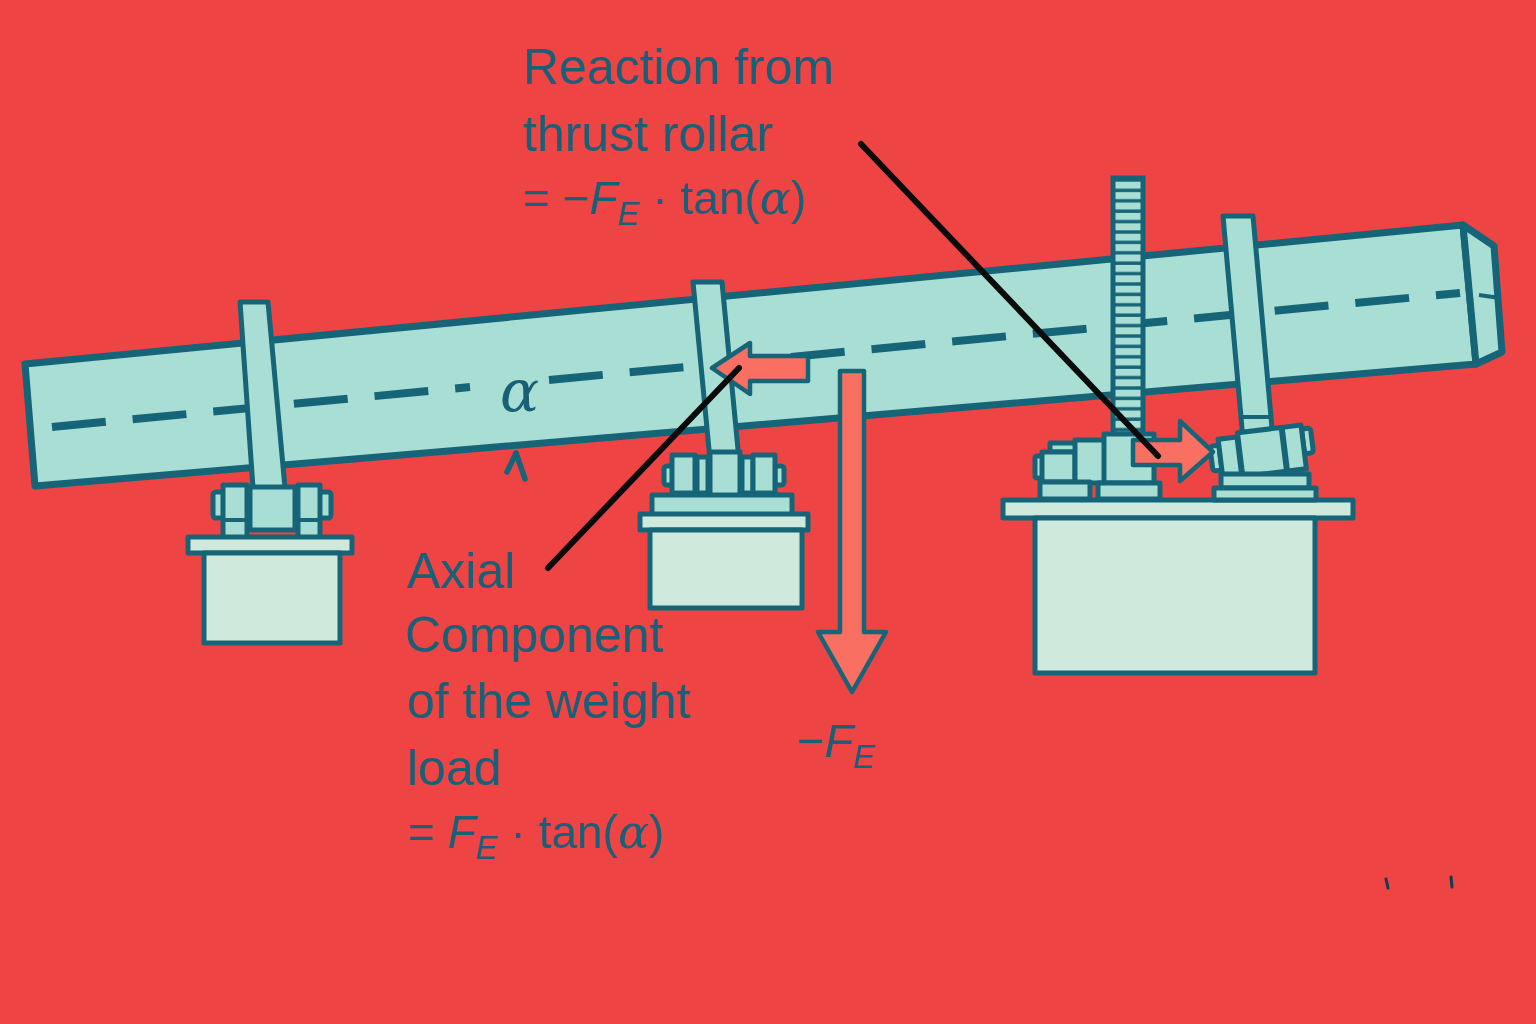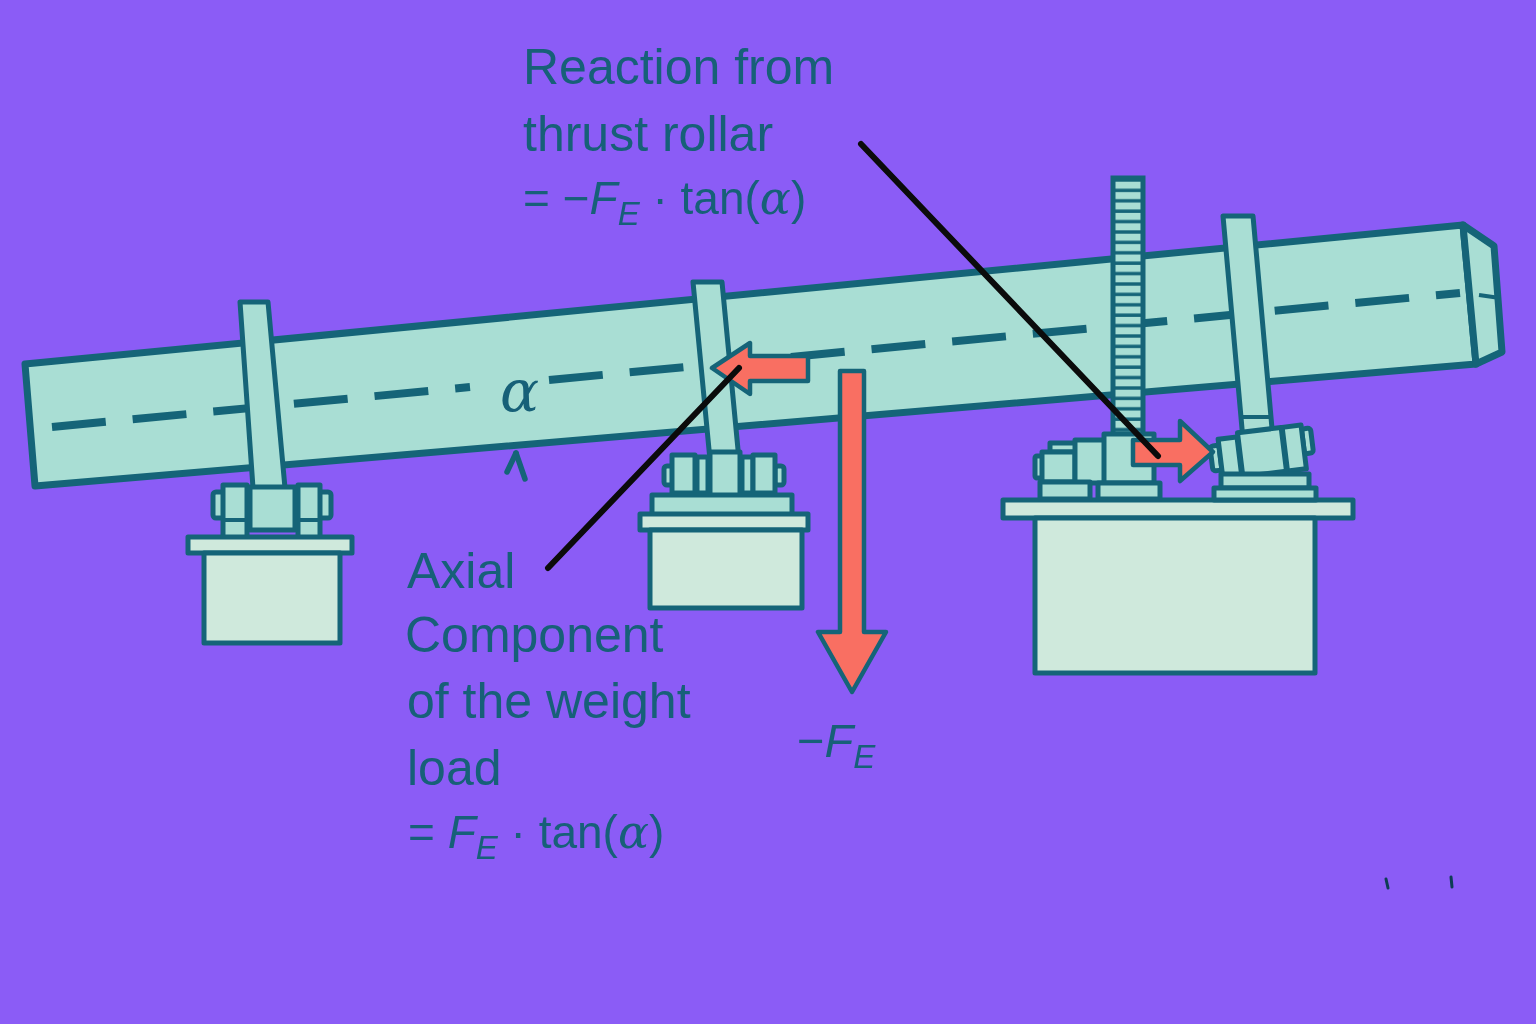--- a/index.html
+++ b/index.html
@@ -4,21 +4,21 @@
 <style>
   :root{
     --ink:#156478;
     --kiln_fill:#a9ded4;
     --panel_fill:#cfe9dc;
     --arrow_red:#f96f62;
     --text:#176078;
     --leader_black:#0b0b0b;
   }
   html,body{margin:0;padding:0;background:#ffffff;}
-  .stage{width:1536px;height:1024px;position:relative;background:#8b5cf6;overflow:hidden;}
+  .stage{width:1536px;height:1024px;position:relative;background:#ef4444;overflow:hidden;}
   svg text{font-family:"Liberation Sans", sans-serif;fill:var(--text);}
   .t50{font-size:50px;}
   .t46{font-size:46px;}
   .t47{font-size:47px;}
   .t58{font-size:58px;}
   .sub{font-size:33px;}
   .it{font-style:italic;}
   .alpha{font-family:"DejaVu Serif", serif;font-style:italic;}
   .kiln{fill:var(--kiln_fill);stroke:var(--ink);stroke-width:7;stroke-linejoin:round;}
   .part{fill:var(--kiln_fill);stroke:var(--ink);stroke-width:5;stroke-linejoin:round;}

